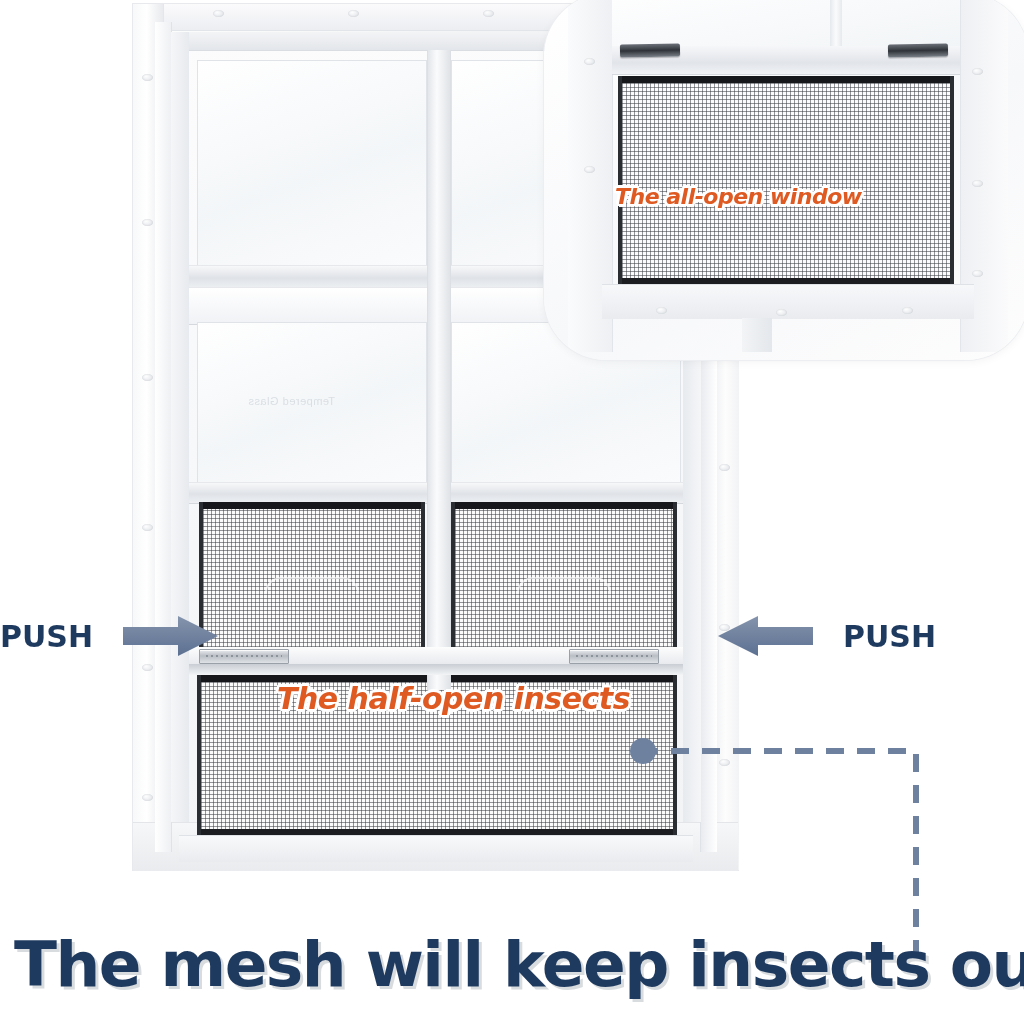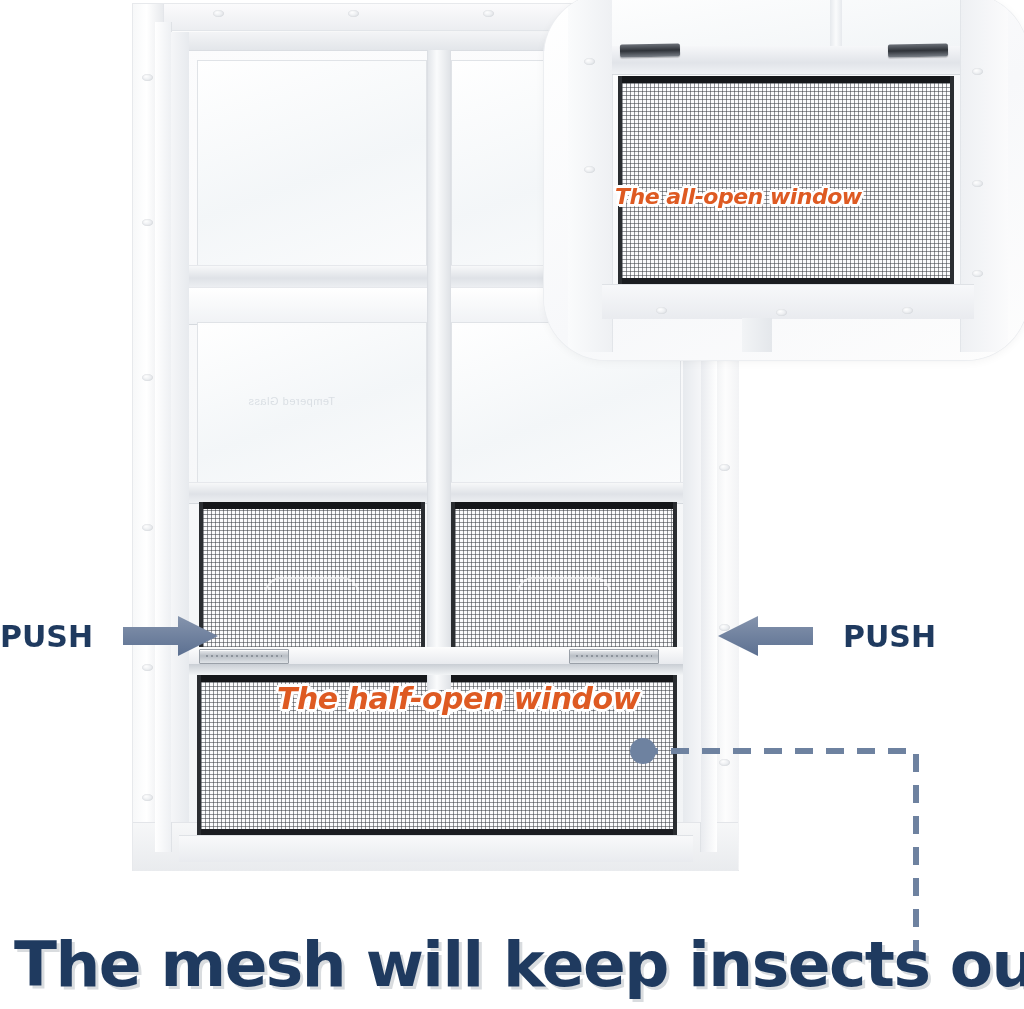--- a/index.html
+++ b/index.html
@@ -315,21 +315,21 @@
       <div class="screw" style="left:404px;top:88px;"></div>
       <div class="screw" style="left:404px;top:200px;"></div>
       <div class="screw" style="left:404px;top:290px;"></div>
       <div class="screw" style="left:16px;top:78px;"></div>
       <div class="screw" style="left:16px;top:186px;"></div>
     </div>
   </div>
 
   <div class="orange-label" id="lbl-all-open">The all-open window</div>
 
-  <div class="orange-label" id="lbl-half-open">The half-open window</div>
+  <div class="orange-label" id="lbl-half-open">The half-open insects</div>
 
   <div class="push-group" id="push-left">
     <span class="push-text">PUSH</span>
     <svg class="arrow" viewBox="0 0 95 44">
       <defs>
         <linearGradient id="agL" x1="0" y1="0" x2="0" y2="1">
           <stop offset="0" stop-color="#8594ad"></stop>
           <stop offset="1" stop-color="#5c7091"></stop>
         </linearGradient>
       </defs>

